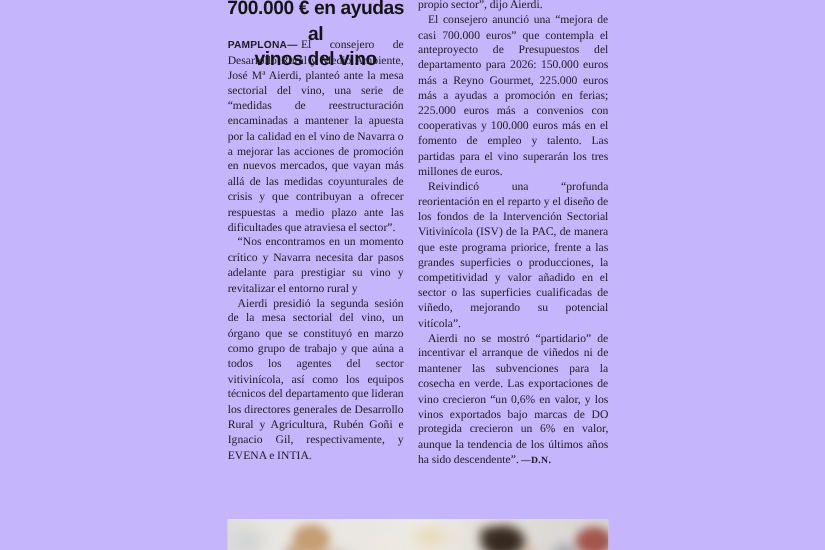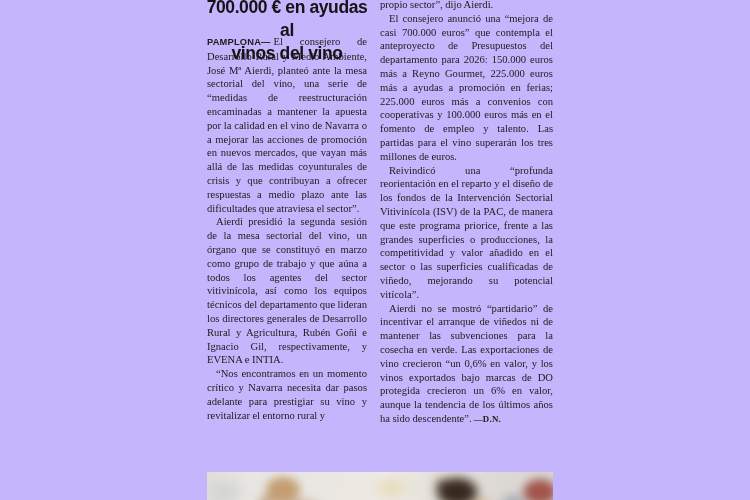--- a/index.html
+++ b/index.html
@@ -70,22 +70,22 @@
 
 <div class="page">
 
   <div class="headline">
     <div>700.000 € en ayudas al</div>
     <div>vinos del vino</div>
   </div>
 
   <div class="col col1">
     <p><span class="dateline">PAMPLONA—</span><span>El consejero de Desarrollo Rural y Medio Ambiente, José Mª Aierdi, planteó ante la mesa sectorial del vino, una serie de “medidas de reestructuración encaminadas a mantener la apuesta por la calidad en el vino de Navarra o a mejorar las acciones de promoción en nuevos mercados, que vayan más allá de las medidas coyunturales de crisis y que contribuyan a ofrecer respuestas a medio plazo ante las dificultades que atraviesa el sector”.</span></p>
+    <p class="indent">“Nos encontramos en un momento crítico y Navarra necesita dar pasos adelante para prestigiar su vino y revitalizar el entorno rural y</p>
     <p class="indent">Aierdi presidió la segunda sesión de la mesa sectorial del vino, un órgano que se constituyó en marzo como grupo de trabajo y que aúna a todos los agentes del sector vitivinícola, así como los equipos técnicos del departamento que lideran los directores generales de Desarrollo Rural y Agricultura, Rubén Goñi e Ignacio Gil, respectivamente, y EVENA e INTIA.</p>
-    <p class="indent">“Nos encontramos en un momento crítico y Navarra necesita dar pasos adelante para prestigiar su vino y revitalizar el entorno rural y</p>
   </div>
 
   <div class="col col2">
     <p>propio sector”, dijo Aierdi.</p>
     <p class="indent">El consejero anunció una “mejora de casi 700.000 euros” que contempla el anteproyecto de Presupuestos del departamento para 2026: 150.000 euros más a Reyno Gourmet, 225.000 euros más a ayudas a promoción en ferias; 225.000 euros más a convenios con cooperativas y 100.000 euros más en el fomento de empleo y talento. Las partidas para el vino superarán los tres millones de euros.</p>
     <p class="indent">Reivindicó una “profunda reorientación en el reparto y el diseño de los fondos de la Intervención Sectorial Vitivinícola (ISV) de la PAC, de manera que este programa priorice, frente a las grandes superficies o producciones, la competitividad y valor añadido en el sector o las superficies cualificadas de viñedo, mejorando su potencial vitícola”.</p>
     <p class="indent"><span>Aierdi no se mostró “partidario” de incentivar el arranque de viñedos ni de mantener las subvenciones para la cosecha en verde. Las exportaciones de vino crecieron “un 0,6% en valor, y los vinos exportados bajo marcas de DO protegida crecieron un 6% en valor, aunque la tendencia de los últimos años ha sido descendente”.</span><span class="byline">—D.N.</span></p>
   </div>
 
   <div class="photo">

